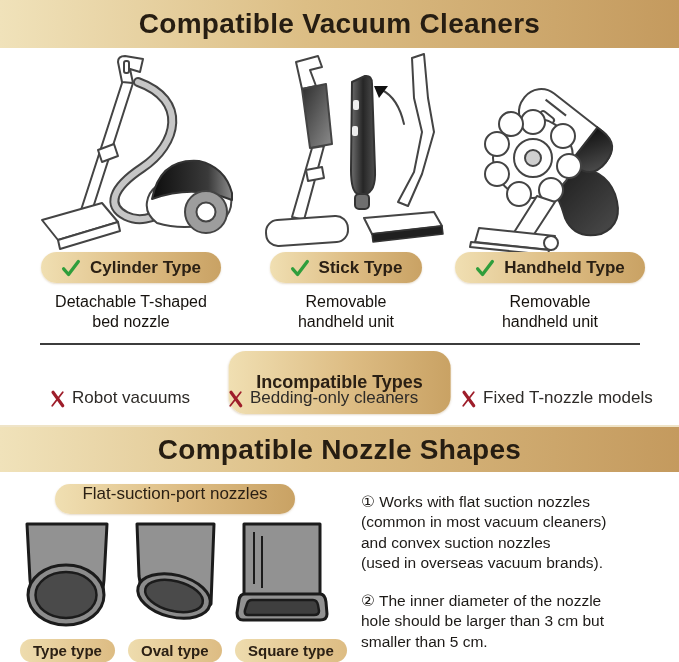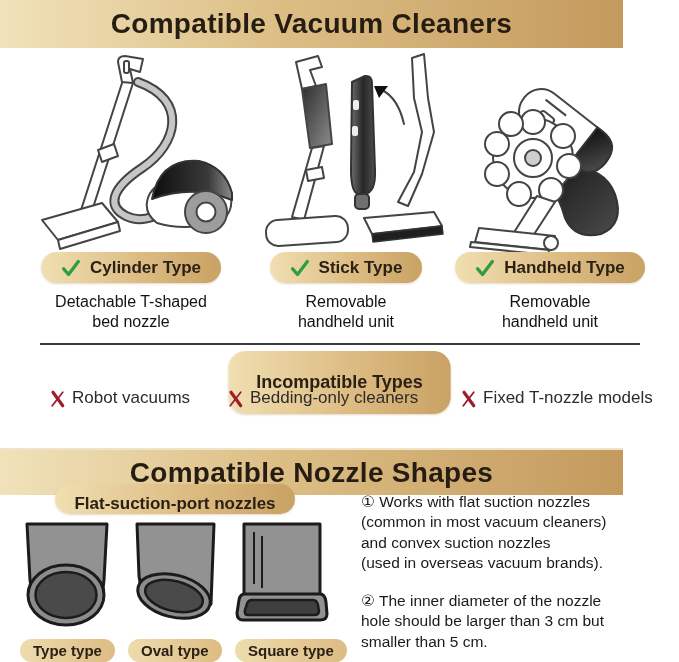--- a/index.html
+++ b/index.html
@@ -2,27 +2,27 @@
 <html><head>
 <meta charset="utf-8">
 <style>
   html,body{margin:0;padding:0;background:#fff;}
   .stage{
     position:relative;width:679px;height:662px;background:#ffffff;
     font-family:"Liberation Sans","DejaVu Sans",sans-serif;overflow:hidden;
     color:#221a12;
   }
   .banner{
-    position:absolute;left:0;width:623px;
+    position:absolute;left:0;width:679px;
     background:linear-gradient(90deg,#f0e2ba 0%,#dcbe85 45%,#c49a5e 100%);
     display:flex;align-items:center;justify-content:center;
     font-size:28px;font-weight:700;color:#261d12;letter-spacing:.3px;
   }
   .banner.top{top:0;height:48px;}
-  .banner.mid{top:448px;height:45px;border-top:2px solid #efe4c8;}
+  .banner.mid{top:425px;height:45px;border-top:2px solid #efe4c8;}
   .col{position:absolute;top:52px;width:212px;display:flex;flex-direction:column;align-items:center;}
   .col .illus{width:210px;height:200px;}
   .pill{
     display:inline-flex;align-items:center;justify-content:center;gap:9px;
     background:linear-gradient(90deg,#f0dfb2 0%,#ddbc83 55%,#c9a264 100%);
     border-radius:18px;padding:4px 20px;height:23px;
     font-size:17px;font-weight:700;color:#2b2014;white-space:nowrap;
     box-shadow:0 1px 2px rgba(150,110,50,.25);
     text-align:right;
   }
@@ -37,22 +37,22 @@
     background:linear-gradient(90deg,#f0dfb2 0%,#ddbc83 55%,#c9a264 100%);
     border-radius:17px;padding:21px 28px;font-size:18px;font-weight:700;color:#2b2014;
     box-shadow:0 1px 2px rgba(150,110,50,.25);white-space:nowrap;
   }
   .inc-row{position:absolute;top:388px;left:0;width:679px;height:24px;}
   .inc-item{position:absolute;display:flex;align-items:flex-end;gap:7px;font-size:17px;color:#2e2b28;white-space:nowrap;}
   .inc-item .xicon{width:15px;height:18px;flex:0 0 auto;}
   .flat-pill{
     position:absolute;left:55px;top:484px;width:240px;height:30px;
     background:linear-gradient(90deg,#f0dfb2 0%,#ddbc83 55%,#c9a264 100%);
-    border-radius:16px;display:flex;align-items:flex-end;justify-content:center;
-    font-size:17px;font-weight:700;color:#2b2014;
+    border-radius:16px;display:flex;align-items:flex-start;justify-content:center;
+    font-size:17px;font-weight:400;color:#2b2014;
     box-shadow:0 1px 2px rgba(150,110,50,.25);
   }
   .nozzle{position:absolute;top:520px;width:95px;height:118px;}
   .nz-label{
     position:absolute;top:639px;height:17px;
     background:linear-gradient(90deg,#eedcae 0%,#ddbc83 100%);
     border-radius:12px;padding:3px 13px;display:flex;align-items:center;
     font-size:15px;font-weight:700;color:#2b2014;white-space:nowrap;
   }
   .notes{position:absolute;left:361px;top:492px;width:312px;font-size:15.5px;line-height:1.32;color:#1d1a17;}

